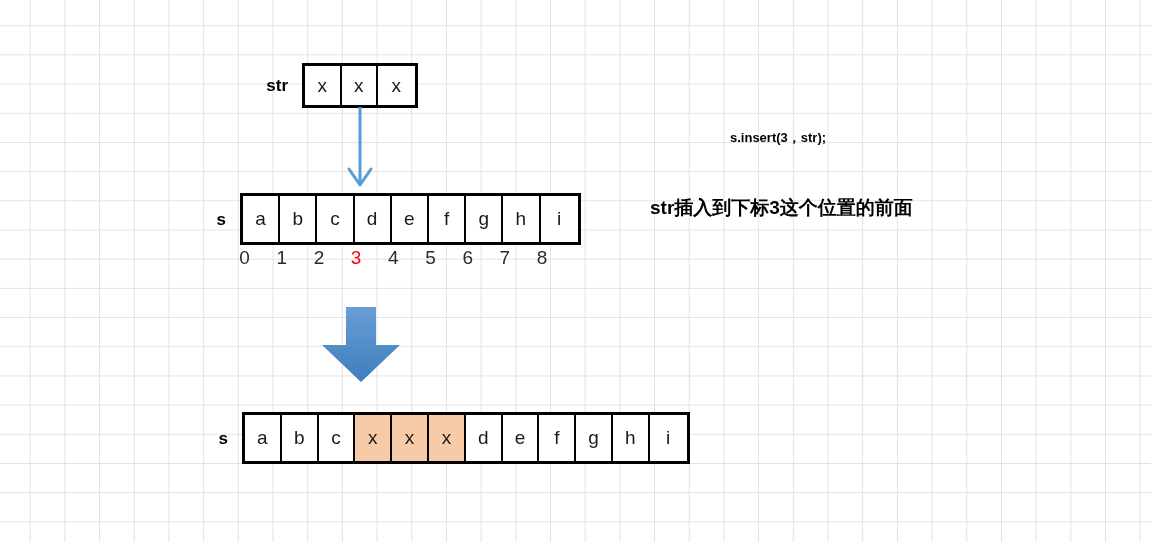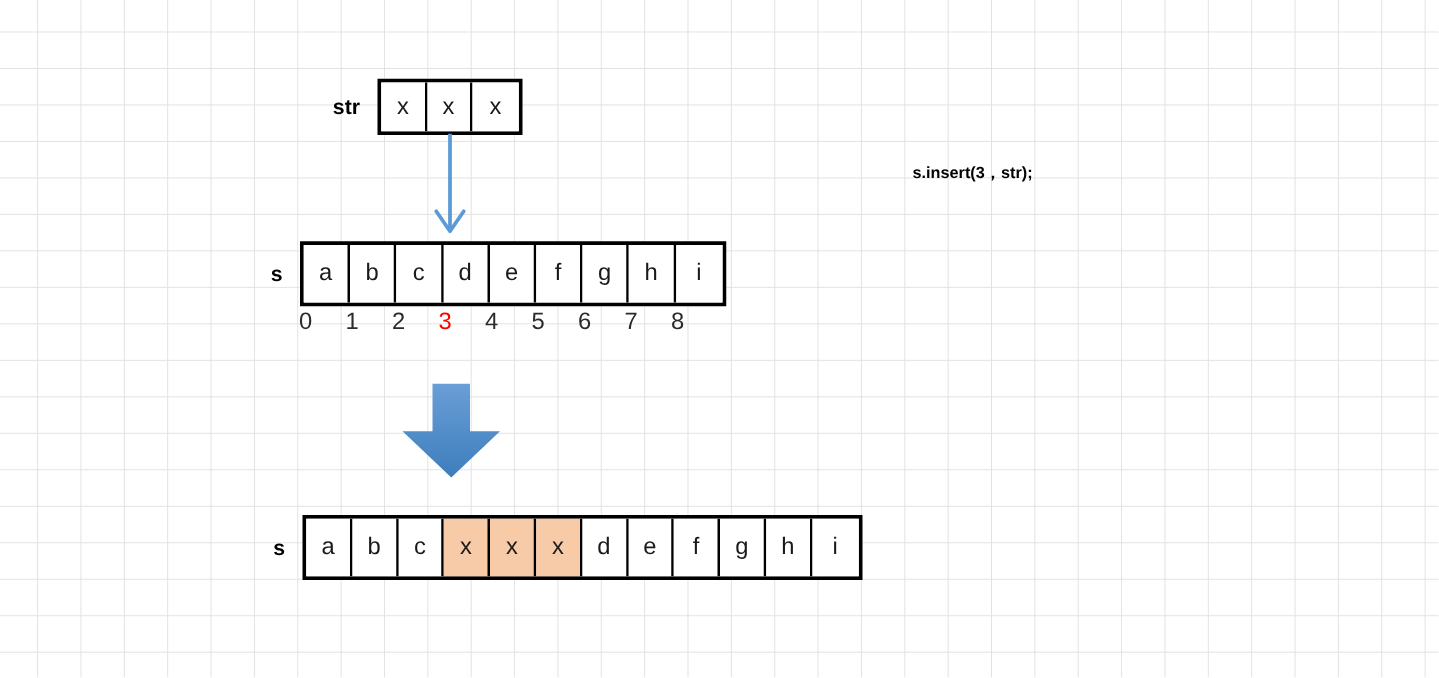--- a/index.html
+++ b/index.html
@@ -170,14 +170,15 @@
         <div class="cell" style="width: 36.8px;">e</div>
         <div class="cell" style="width: 36.8px;">f</div>
         <div class="cell" style="width: 36.8px;">g</div>
         <div class="cell" style="width: 36.8px;">h</div>
         <div class="cell" style="width: 36.8px;">i</div>
       </div>
   </div>
 
   <div class="note code" id="note-code" style="left:730px; top:130px;">s.insert(3，str);</div>
 
+  <div class="note cjk" id="note-desc" style="left:650px; top:197px;">str插入到下标3这个位置的前面</div>
 
 </div>
 
 </body></html>

